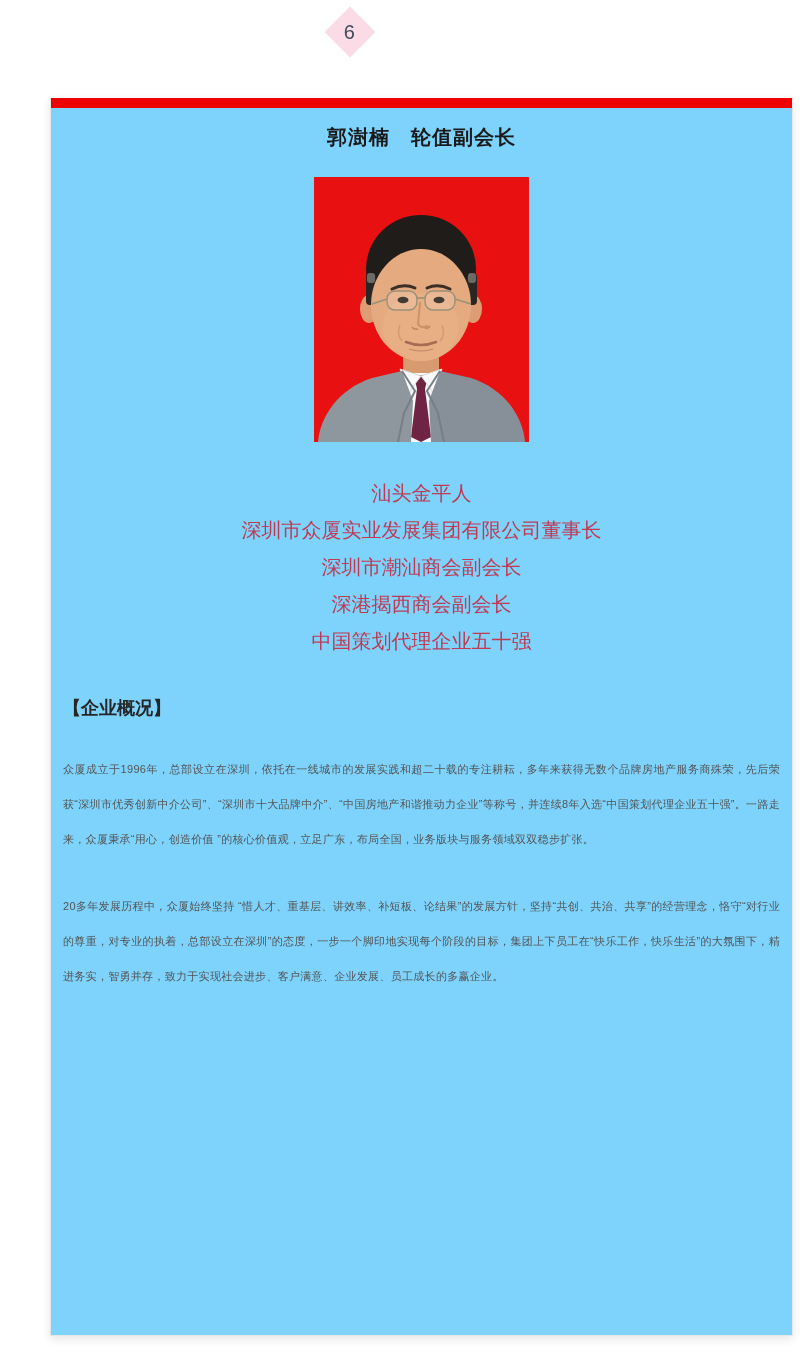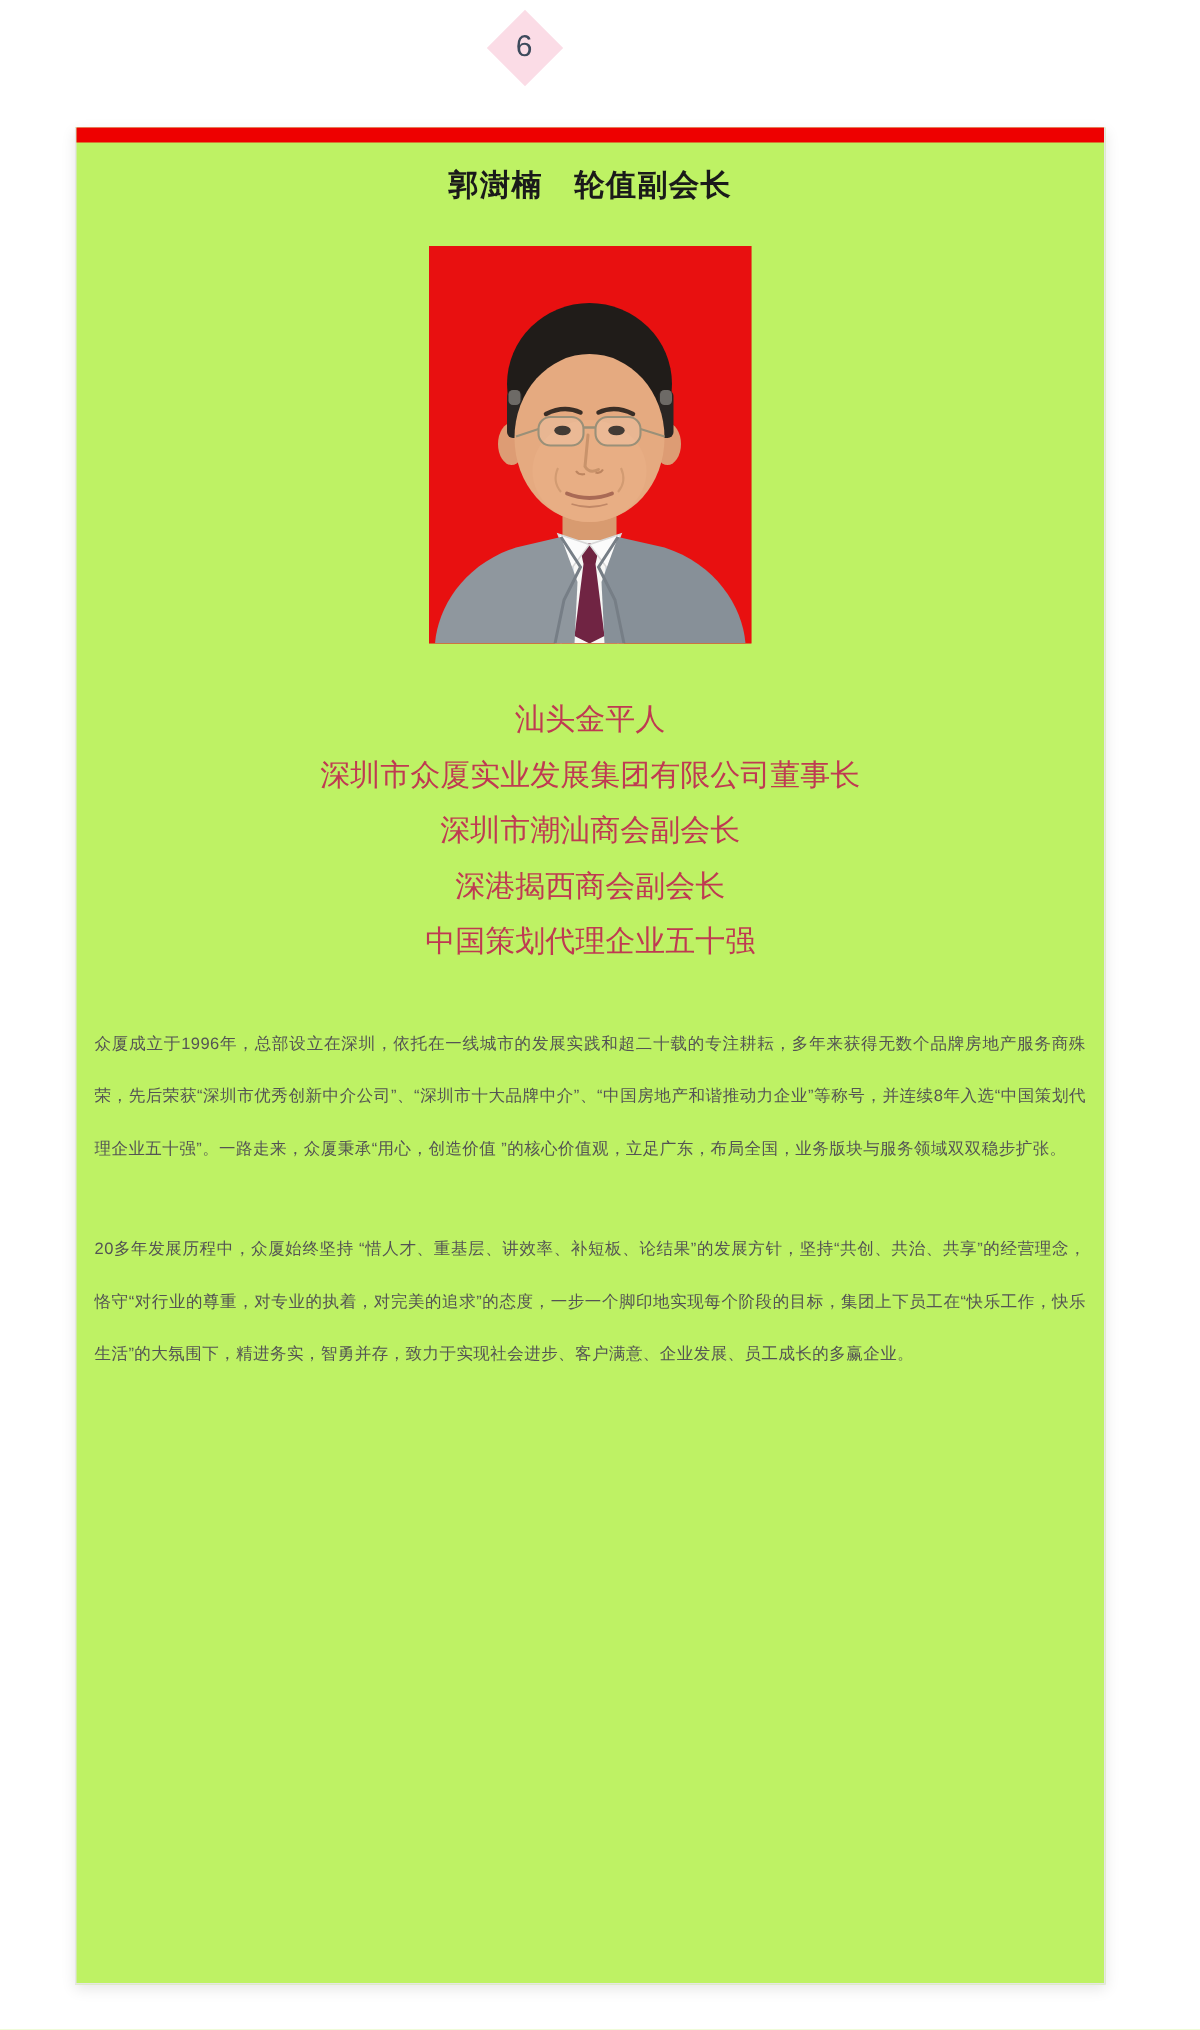--- a/index.html
+++ b/index.html
@@ -17,23 +17,23 @@
     background: #fbdce6;
     transform: rotate(45deg);
     display: flex; align-items: center; justify-content: center;
   }
   .badge span {
     transform: rotate(-45deg);
     font-size: 20px; color: #3d4a5c;
   }
   
   .card {
-    position: absolute; left: 50px; top: 85px;
-    width: 687px; height: 1238px;
-    background: #bef264;
+    position: absolute; left: 50px; top: 98px;
+    width: 743px; height: 1238px;
+    background: #7dd3fc;
     border: 1px solid #e6e6e6;
     border-top: none;
     box-shadow: 0 3px 9px rgba(0,0,0,0.10);
   }
   .accent-bar { width: 100%; height: 10px; background: #ee0000; }
   .card-body { padding: 0 8px 24px; }
   .title {
     margin-top: 15px;
     text-align: center;
     font-size: 20px; font-weight: 700; color: #1a1a1a;
@@ -132,18 +132,19 @@
     </div>
 
     <div class="credentials">
       <p class="credential">汕头金平人</p>
       <p class="credential">深圳市众厦实业发展集团有限公司董事长</p>
       <p class="credential">深圳市潮汕商会副会长</p>
       <p class="credential">深港揭西商会副会长</p>
       <p class="credential">中国策划代理企业五十强</p>
     </div>
 
+    <h2 class="section-header">【企业概况】</h2>
 
     <p class="para">众厦成立于1996年，总部设立在深圳，依托在一线城市的发展实践和超二十载的专注耕耘，多年来获得无数个品牌房地产服务商殊荣，先后荣获“深圳市优秀创新中介公司”、“深圳市十大品牌中介”、“中国房地产和谐推动力企业”等称号，并连续8年入选“中国策划代理企业五十强”。一路走来，众厦秉承“用心，创造价值 ”的核心价值观，立足广东，布局全国，业务版块与服务领域双双稳步扩张。</p>
-    <p class="para">20多年发展历程中，众厦始终坚持 “惜人才、重基层、讲效率、补短板、论结果”的发展方针，坚持“共创、共治、共享”的经营理念，恪守“对行业的尊重，对专业的执着，对完美的追求”的态度，一步一个脚印地实现每个阶段的目标，集团上下员工在“快乐工作，快乐生活”的大氛围下，精进务实，智勇并存，致力于实现社会进步、客户满意、企业发展、员工成长的多赢企业。</p>
+    <p class="para">20多年发展历程中，众厦始终坚持 “惜人才、重基层、讲效率、补短板、论结果”的发展方针，坚持“共创、共治、共享”的经营理念，恪守“对行业的尊重，对专业的执着，总部设立在深圳”的态度，一步一个脚印地实现每个阶段的目标，集团上下员工在“快乐工作，快乐生活”的大氛围下，精进务实，智勇并存，致力于实现社会进步、客户满意、企业发展、员工成长的多赢企业。</p>
 
   </div>
 </div>
 
 </body></html>

